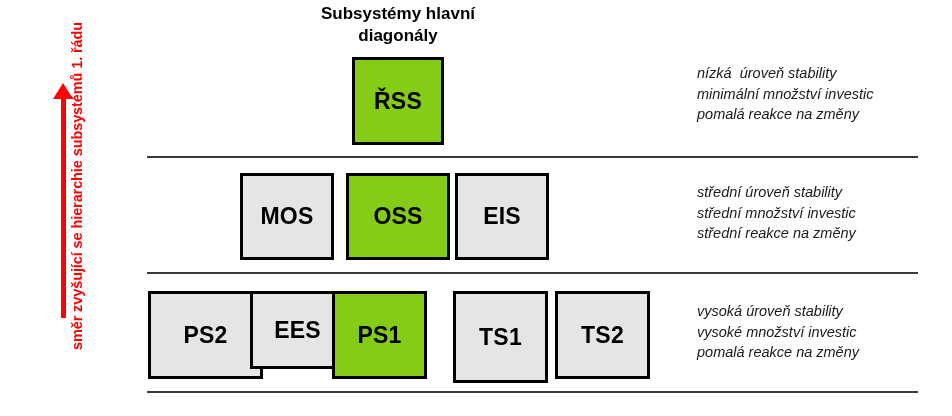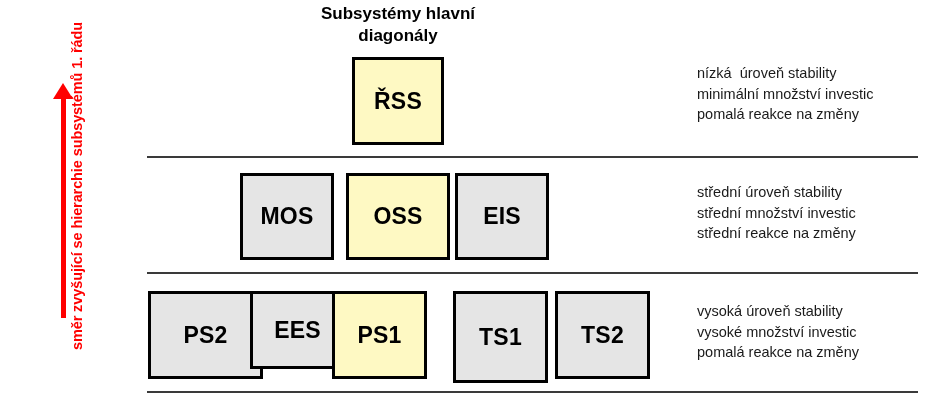--- a/index.html
+++ b/index.html
@@ -86,21 +86,21 @@
     border: 3px solid #000000;
     background: #e5e5e5;
     display: flex;
     align-items: center;
     justify-content: center;
     font-size: 23px;
     font-weight: bold;
     color: #000000;
     letter-spacing: 0.2px;
   }
-  .box.filled { background: #fef9c3; }
+  .box.filled { background: #84cc16; }
 
   
   .r1c1 { left: 352px; top: 57px;  width: 92px; height: 88px; }
   
   .r2c1 { left: 240px; top: 173px; width: 94px; height: 87px; }
   .r2c2 { left: 346px; top: 173px; width: 104px; height: 87px; }
   .r2c3 { left: 455px; top: 173px; width: 94px; height: 87px; }
   
   .r3c1 { left: 148px; top: 291px; width: 115px; height: 88px; }
   .r3c2 { left: 250px; top: 291px; width: 95px; height: 78px; }
@@ -113,21 +113,21 @@
     position: absolute;
     left: 697px;
     width: 250px;
     font-size: 14.5px;
     color: #1a1a1a;
     line-height: 1.42;
   }
   .desc.b1 { top: 63px; }
   .desc.b2 { top: 182px; }
   .desc.b3 { top: 301px; }
-  .desc .line { white-space: pre; }
+  .desc .line { white-space: pre; font-style: italic; }
 </style>
 </head>
 <body>
 
 <div id="canvas">
 
   <div class="axis-label">směr zvyšující se hierarchie subsystémů 1. řádu</div>
   <div class="arrow-shaft"></div>
   <div class="arrow-head"></div>
 

